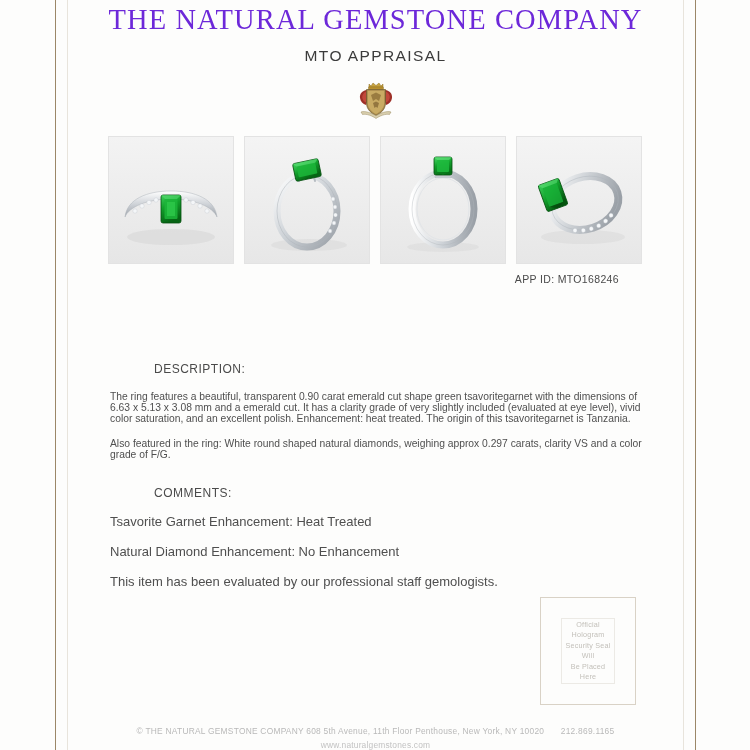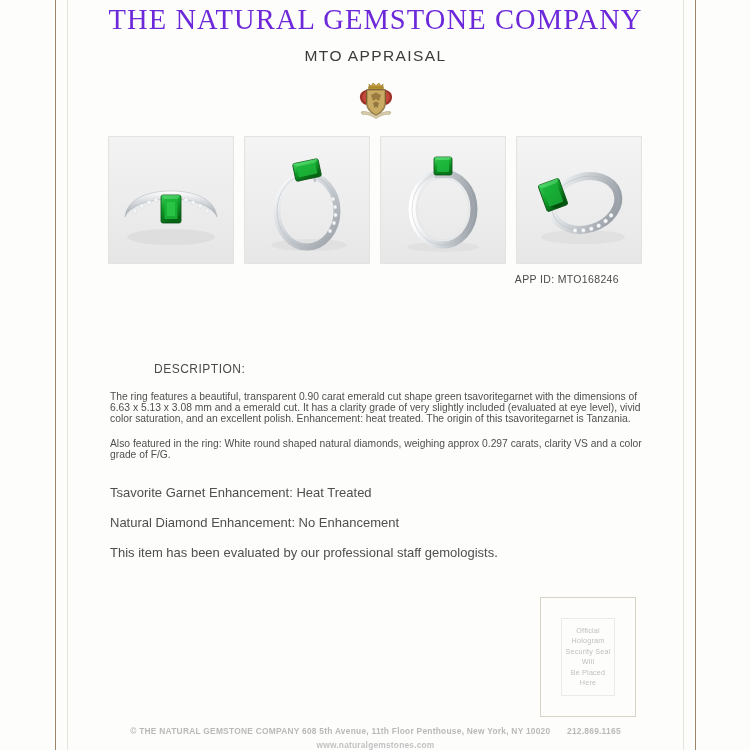--- a/index.html
+++ b/index.html
@@ -126,21 +126,21 @@
     margin-bottom: 16px;
   }
   .comment-line:last-child { margin-bottom: 0; }
 
   
   .seal-box {
     position: absolute;
     left: 540px;
     top: 597px;
     width: 96px;
-    height: 120px;
+    height: 108px;
     border: 1px solid #d9d2c6;
     padding: 20px;
     box-sizing: border-box;
   }
   .seal-inner {
     width: 100%;
     height: 100%;
     border: 1px solid #eceae5;
     box-sizing: border-box;
     display: flex;
@@ -156,21 +156,20 @@
     letter-spacing: 0.2px;
   }
 
   
   .footer {
     position: absolute;
     left: 68px;
     top: 726px;
     width: 615px;
     text-align: center;
-    font-weight: bold;
   }
   .footer-line1 {
     font-size: 8.4px;
     color: #b9b9b9;
     letter-spacing: 0.25px;
     white-space: nowrap;
   }
   .footer-phone { margin-left: 14px; }
   .footer-line2 {
     font-size: 8.4px;
@@ -392,20 +391,21 @@
   <div class="app-id">APP ID: MTO168246</div>
 
   <div class="content">
 
     <div class="section-label">DESCRIPTION:</div>
 
     <div class="para">The ring features a beautiful, transparent 0.90 carat emerald cut shape green tsavoritegarnet with the dimensions of 6.63 x 5.13 x 3.08 mm and a emerald cut. It has a clarity grade of very slightly included (evaluated at eye level), vivid color saturation, and an excellent polish. Enhancement: heat treated. The origin of this tsavoritegarnet is Tanzania.</div>
     <div class="para">Also featured in the ring: White round shaped natural diamonds, weighing approx 0.297 carats, clarity VS and a color grade of F/G.</div>
 
     <div class="comments-block">
+      <div class="section-label">COMMENTS:</div>
       <div class="comment-line">Tsavorite Garnet Enhancement: Heat Treated</div>
       <div class="comment-line">Natural Diamond Enhancement: No Enhancement</div>
       <div class="comment-line">This item has been evaluated by our professional staff gemologists.</div>
     </div>
 
   </div>
 
   <div class="seal-box">
     <div class="seal-inner">
       <div class="seal-text">Official Hologram</div>

